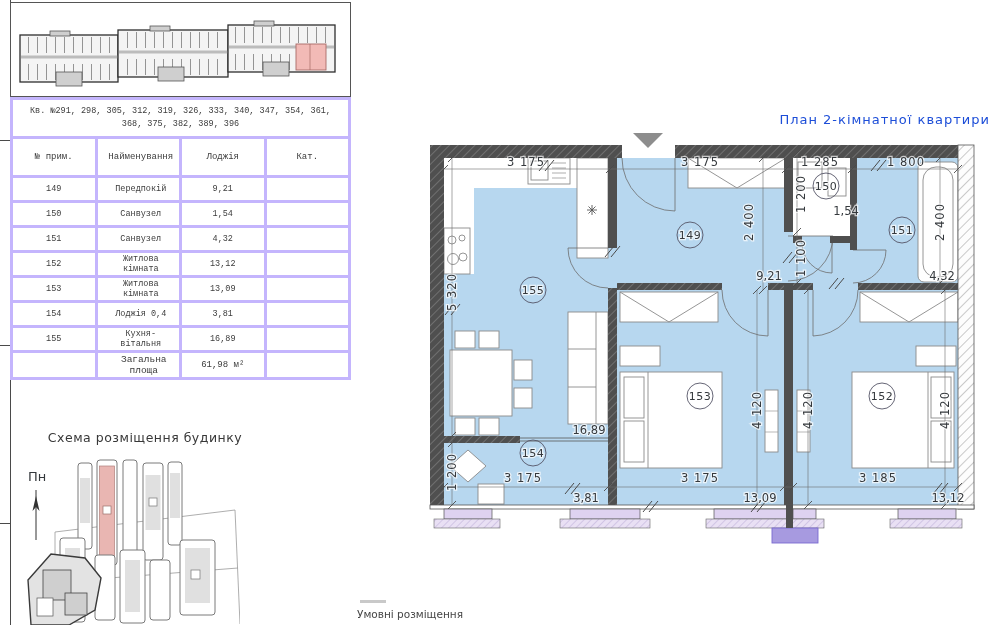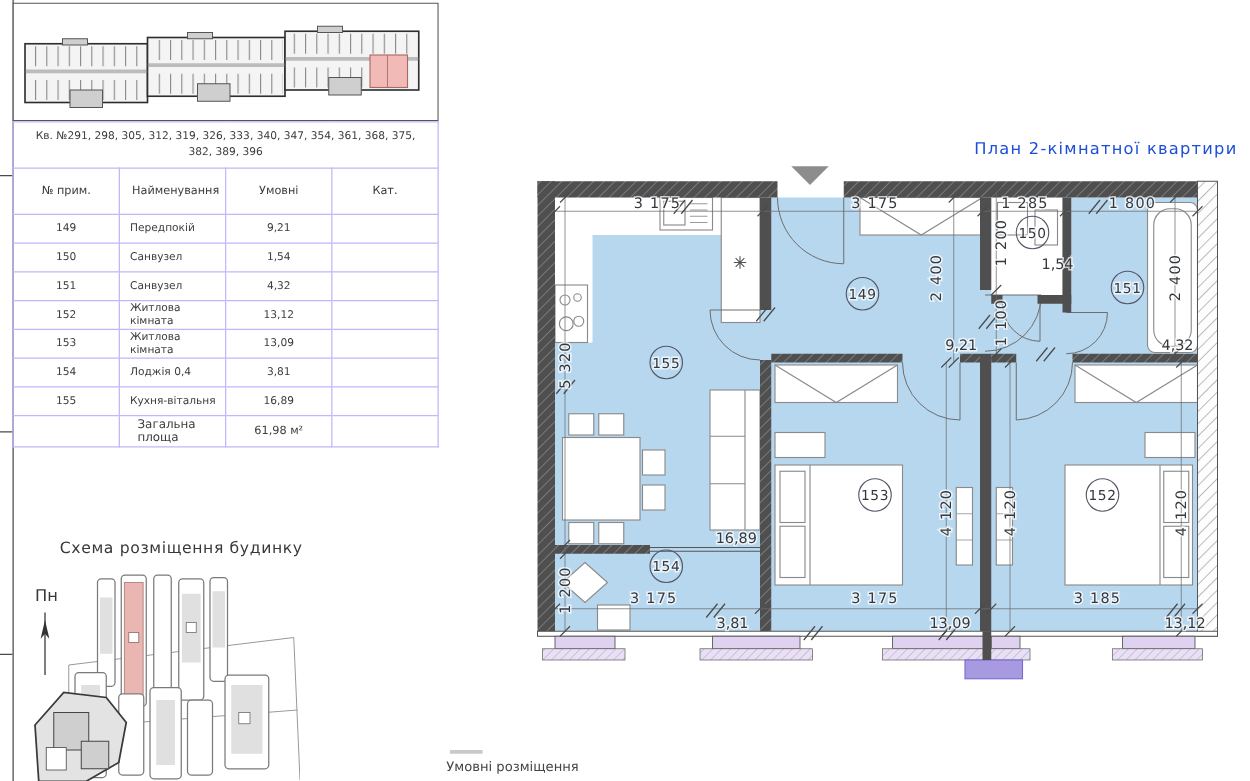--- a/index.html
+++ b/index.html
@@ -5,27 +5,27 @@
   html,body{margin:0;padding:0;background:#fff;}
   .sheet{position:relative;width:1000px;height:625px;background:#fff;overflow:hidden;
          font-family:"DejaVu Sans",sans-serif;color:#3b3b3b;}
   .abs{position:absolute;}
   
   .frame-v{left:10px;top:0;width:1px;height:625px;background:#4a4a4a;}
   .frame-tick{left:0;width:10px;height:1px;background:#4a4a4a;}
   
   .tbl-wrap{left:10px;top:97px;width:341px;}
   table{border-collapse:collapse;width:341px;table-layout:fixed;}
-  td,th{border:1px solid #c4b5fd;font-weight:normal;font-size:8.5px;color:#3c3c3c;
-        padding:1px 3px;overflow:hidden;}
+  td,th{border:3px solid #c4b5fd;font-weight:normal;font-size:8.5px;color:#3c3c3c;
+        padding:1px 3px;overflow:hidden;font-family:Liberation Mono, monospace;}
   th.apts{height:32px;font-size:8.5px;line-height:1.55;padding:2px 10px;}
   tr.colhead th{height:34px;font-size:9px;text-align:center;}
   tbody td{height:20px;}
   .c-num{width:37px;text-align:center;margin-top:32px;}
-  .c-name{width:209px;text-align:left;padding-left:8px;}
+  .c-name{width:209px;text-align:center;padding-left:8px;}
   .c-area{width:51px;text-align:center;}
   .c-cat{width:38px;text-align:center;}
   .tot td{height:20px;}
   .tot .c-name{font-size:9.5px;padding-left:14px;}
   .tot .c-area{font-size:9px;}
   
   .plan-title{left:430px;top:90px;width:560px;text-align:right;font-size:13px;
               letter-spacing:1px;color:#1d4ed8;margin-top:22px;}
   .scheme-title{left:33px;top:430px;width:200px;text-align:center;font-size:12.5px;
                 letter-spacing:0.5px;color:#383838;margin-left:12px;}
@@ -86,21 +86,21 @@
 
   <div class="abs tbl-wrap">
     <table>
       <thead>
         <tr>
             <th class="apts" colspan="4">Кв. №291, 298, 305, 312, 319, 326, 333, 340, 347, 354, 361, 368, 375, 382, 389, 396</th>
           </tr>
         <tr class="colhead">
           <th class="c-num">№ прим.</th>
           <th class="c-name">Найменування</th>
-          <th class="c-area">Умовні</th>
+          <th class="c-area">Лоджія</th>
           <th class="c-cat">Кат.</th>
         </tr>
       </thead>
       <tbody>
         <tr>
           <td class="c-num">149</td>
           <td class="c-name">Передпокій</td>
           <td class="c-area">9,21</td>
           <td class="c-cat"></td>
         </tr>

